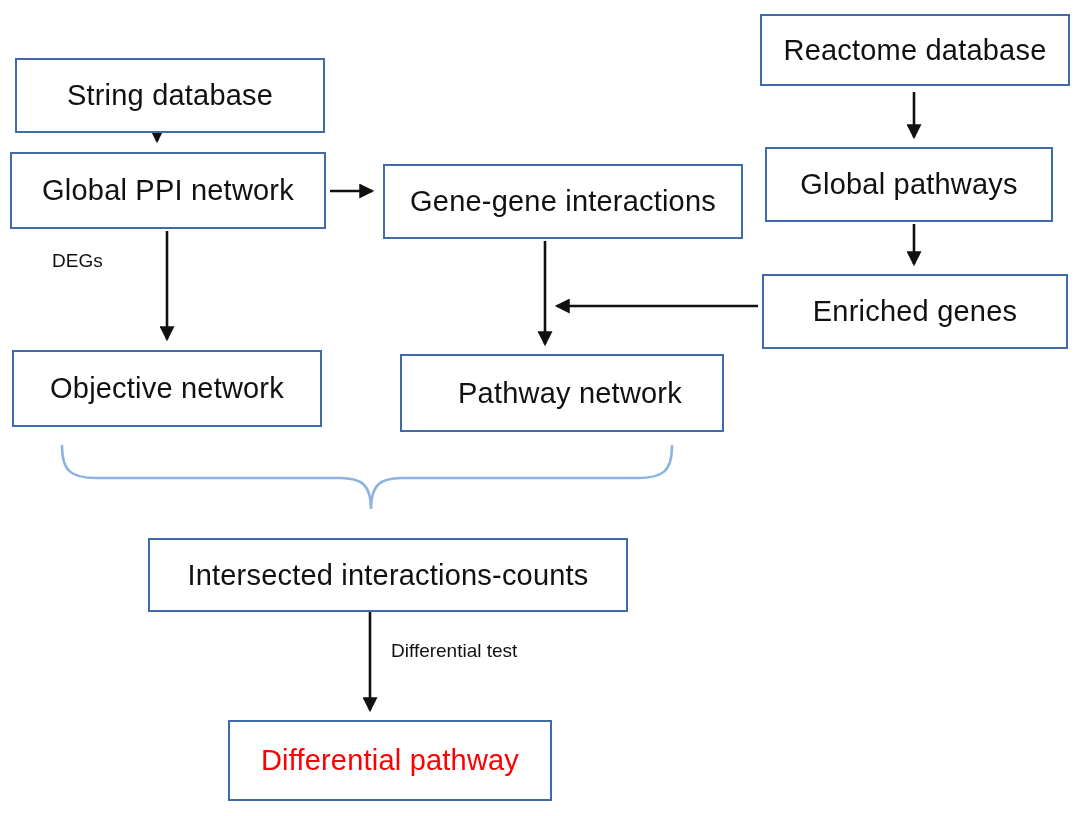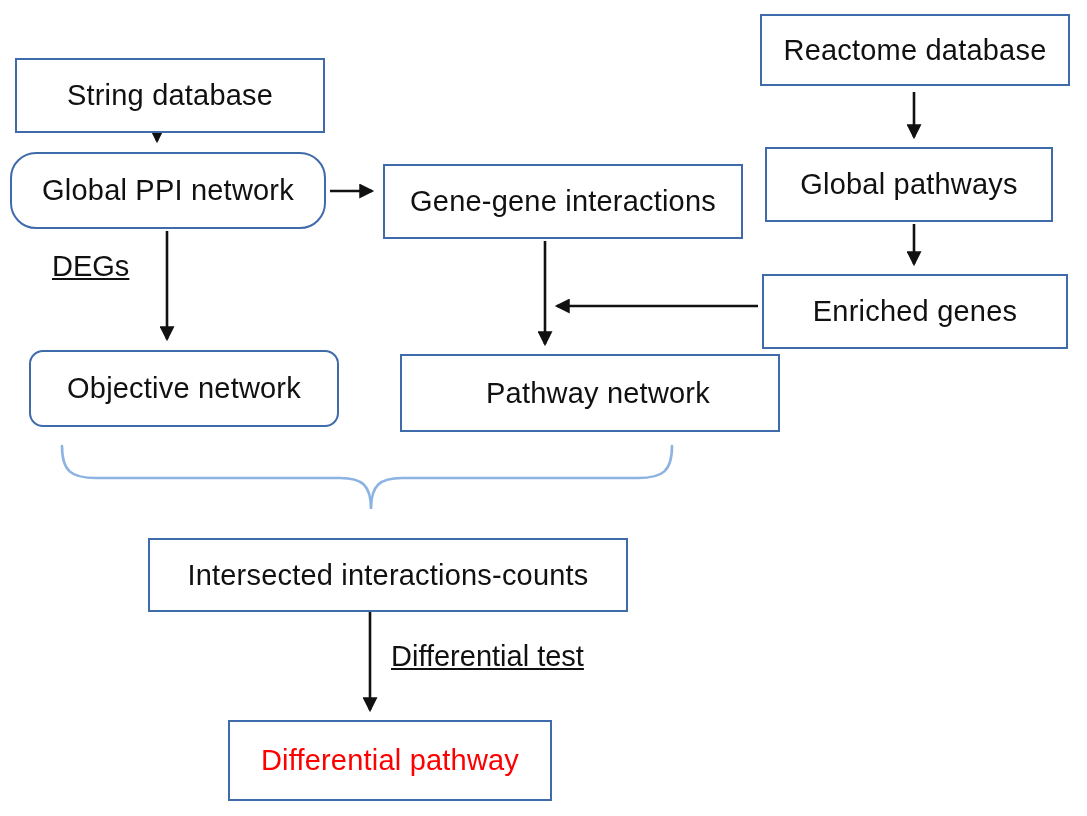--- a/index.html
+++ b/index.html
@@ -50,24 +50,23 @@
     justify-content: center;
     font-size: 29px;
     letter-spacing: 0.2px;
     color: var(--text);
     text-align: center;
     white-space: nowrap;
   }
   .node-red { color: var(--differential-text); }
   .edge-label {
     position: absolute;
-    font-size: 29px;
+    font-size: 19px;
     color: var(--text);
     white-space: nowrap;
-    text-decoration: underline;
   }
 </style>
 </head>
 <body>
 
 <div class="canvas">
 
   <svg class="edges" viewBox="0 0 1087 816">
     <defs>
       <marker id="arrowhead" viewBox="0 0 10 10" refX="8.5" refY="5" markerWidth="17" markerHeight="15" orient="auto" markerUnits="userSpaceOnUse">
@@ -84,45 +83,45 @@
     <line x1="914" y1="224" x2="914" y2="264" marker-end="url(#arrowhead)"></line>
     <line x1="370" y1="598" x2="370" y2="710" marker-end="url(#arrowhead)"></line>
 
     <path class="brace" d="M 62 446 C 62 471, 71 478, 96 478 L 340 478 C 362 478, 371 485, 371 509 C 371 485, 380 478, 402 478 L 638 478 C 663 478, 672 471, 672 446"></path>
   </svg>
 
   <div class="node" style="left:15px; top:20px; width:310px; height:75px;margin-top:38px;">
     <span>String database</span>
   </div>
 
-  <div class="node" style="left:10px; top:152px; width:316px; height:77px;border-radius:26px;">
+  <div class="node" style="left:10px; top:152px; width:316px; height:77px;">
     <span>Global PPI network</span>
   </div>
 
   <div class="node" style="left:383px; top:164px; width:360px; height:75px;">
     <span>Gene-gene interactions</span>
   </div>
 
-  <div class="node" style="left:29px; top:350px; width:310px; height:77px;border-radius:14px;">
+  <div class="node" style="left:12px; top:350px; width:310px; height:77px;">
     <span>Objective network</span>
   </div>
 
   <div class="node" style="left:760px; top:14px; width:310px; height:72px;">
     <span>Reactome database</span>
   </div>
 
   <div class="node" style="left:765px; top:147px; width:288px; height:75px;">
     <span>Global pathways</span>
   </div>
 
   <div class="node" style="left:762px; top:274px; width:306px; height:75px;align-items:center;">
     <span>Enriched genes</span>
   </div>
 
-  <div class="node" style="left:400px; top:354px; width:380px; height:78px;padding-left:16px;">
+  <div class="node" style="left:400px; top:354px; width:324px; height:78px;padding-left:16px;">
     <span>Pathway network</span>
   </div>
 
   <div class="node" style="left:148px; top:522px; width:480px; height:74px;margin-top:16px;">
     <span>Intersected interactions-counts</span>
   </div>
 
   <div class="node node-red" style="left:228px; top:720px; width:324px; height:81px;">
     <span>Differential pathway</span>
   </div>

